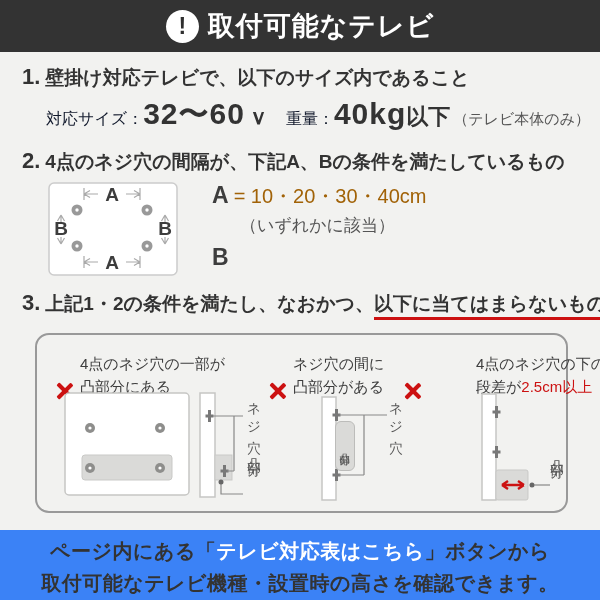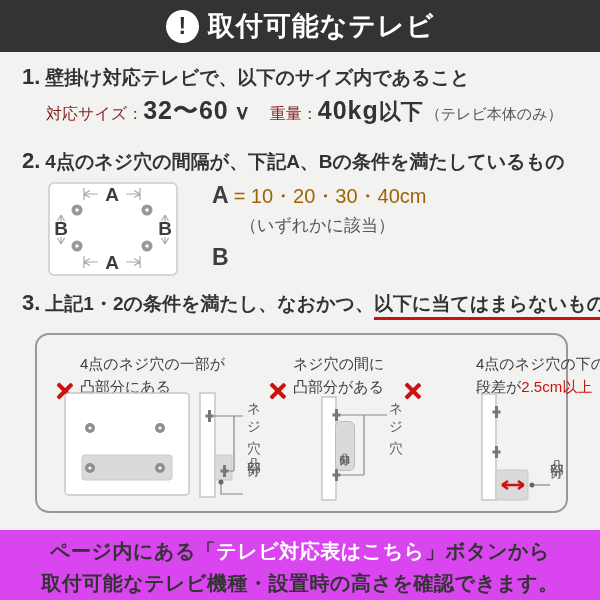--- a/index.html
+++ b/index.html
@@ -21,22 +21,22 @@
 
   .sec-head { position:absolute; display:flex; align-items:baseline; white-space:nowrap; }
   .sec-num { font-size:22px; font-weight:bold; margin-right:5px; }
   .sec-txt { font-size:19px; font-weight:bold; }
   #s1-head { left:22px; top:12px; }
   #s2-head { left:22px; top:96px; }
   #s3-head { left:22px; top:238px; }
   .underline-red { border-bottom:3px solid #cc1111; padding-bottom:3px; }
 
   .size-line { position:absolute; left:46px; top:42px; display:flex; align-items:baseline; white-space:nowrap; }
-  .size-lbl { font-size:16px; color:#7f1d1d;text-align:right; }
-  .size-big { font-size:25px; font-weight:bold; letter-spacing:1px; }
+  .size-lbl { font-size:16px; color:#0f172a;text-align:right; }
+  .size-big { font-size:30px; font-weight:bold; letter-spacing:1px; }
   .size-unit { font-size:23px; font-weight:bold; margin-left:2px; }
   .w-lbl { margin-left:16px; }
   .size-suffix { font-size:22px; font-weight:bold; }
   .size-note { font-size:15px; color:#555; margin-left:3px; font-weight:normal; }
 
   .vesa { position:absolute; left:48px; top:130px; }
 
   .ab-row { position:absolute; display:flex; align-items:baseline; white-space:nowrap; }
   .ab-letter { font-size:23px; font-weight:bold; color:#3d3d3d; margin-right:5px; }
   .ab-val { font-size:20px; color:#a16207; }
@@ -69,21 +69,21 @@
   #lbl-screw2 { left:352px; top:58px; }
   #lbl-bump3  { left:513px; top:114px; }
 
   .bump-box { position:absolute; left:298px; top:86px; width:20px; height:50px;
     background:#dadad8; border:1px solid #bcbcba; border-radius:6px;
     display:flex; align-items:center; justify-content:center; }
   .bump-box span { writing-mode:vertical-rl; text-orientation:upright;
     font-size:10.5px; color:#555; letter-spacing:1px; line-height:1; }
 
   
-  .footer { height:70px; background:#d946ef; text-align:center; font-weight:bold;
+  .footer { height:70px; background:#3b82f6; text-align:center; font-weight:bold;
     color:#333333; padding-top:8px; }
   .footer .l1 { font-size:20px; letter-spacing:0.5px; }
   .footer .l1 .hl { color:#ffffff; }
   .footer .l2 { font-size:20px; margin-top:5px; letter-spacing:0.5px; }
 </style>
 </head>
 <body>
 
 <div class="header">
   <div class="icon-circle">

